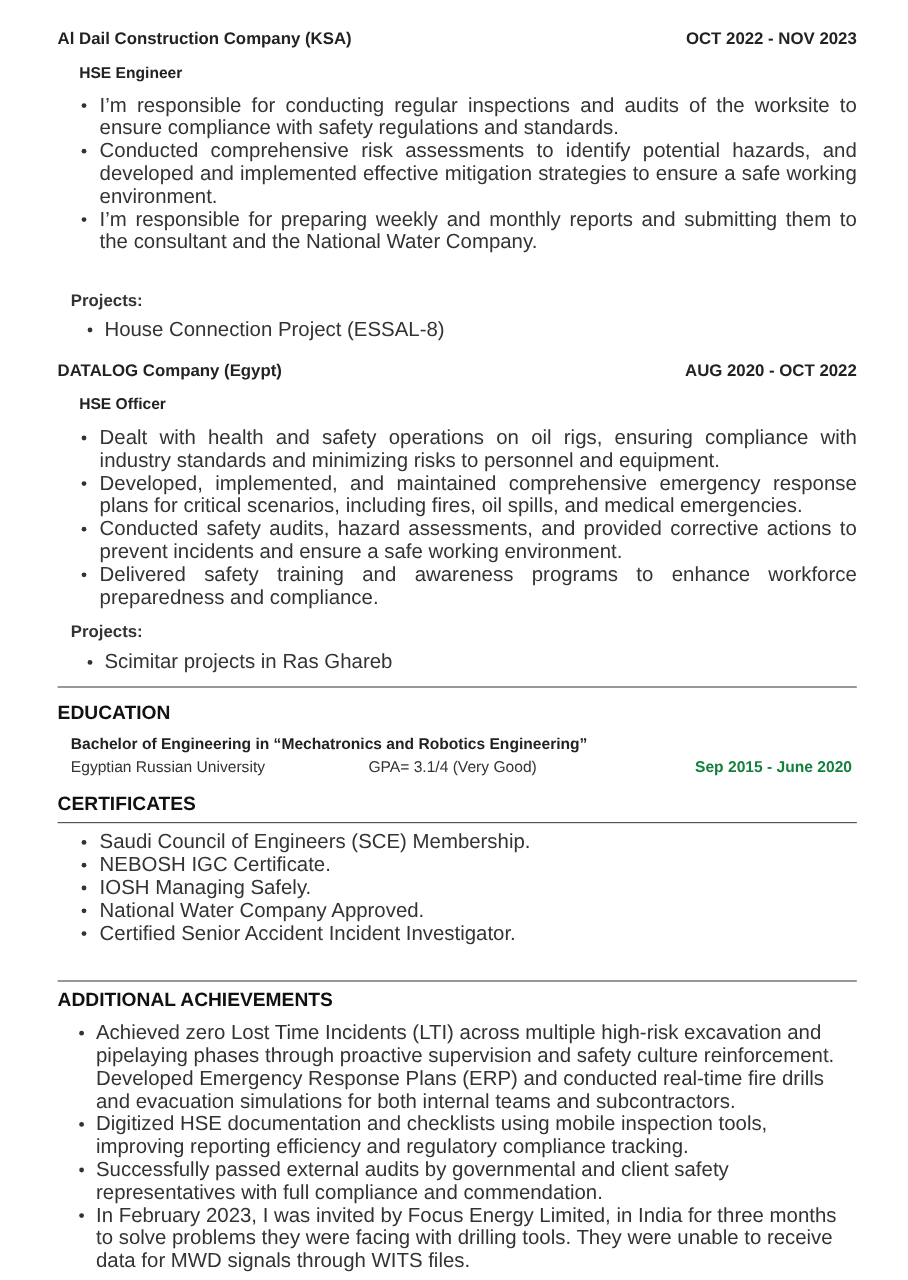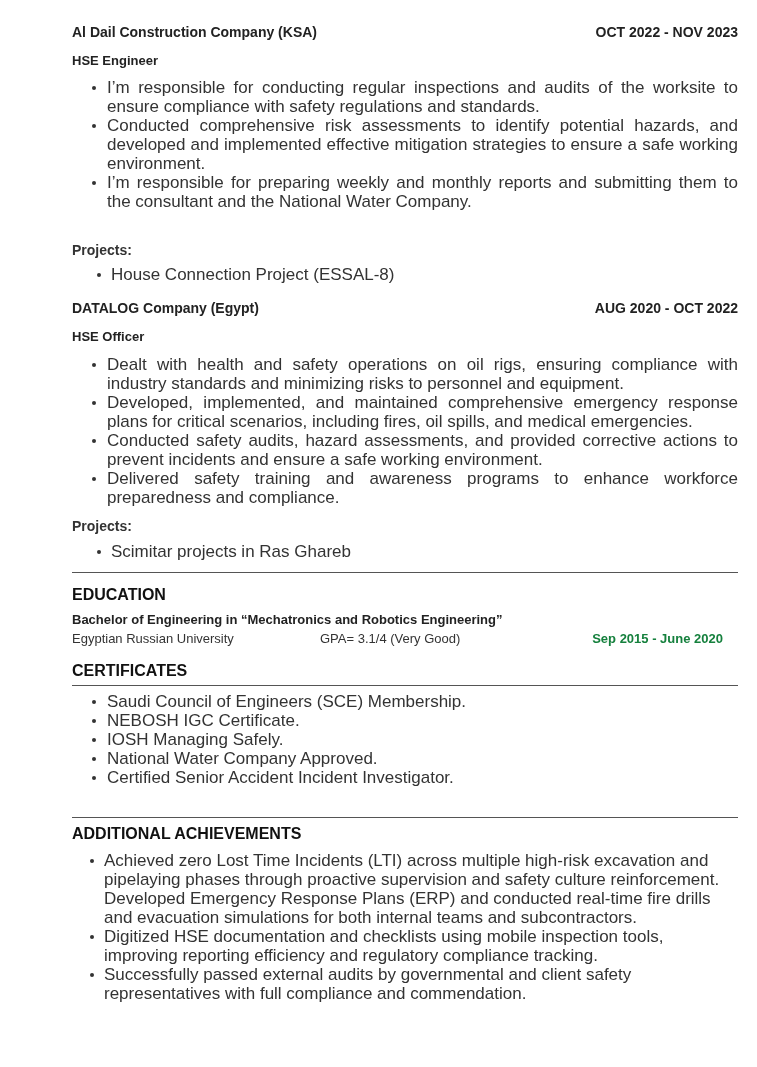--- a/index.html
+++ b/index.html
@@ -29,21 +29,21 @@
   .section-title { font-weight: bold; font-size: 16px; color: #111; letter-spacing: 0; }
   .edu-degree { font-weight: bold; font-size: 13px; color: #222; margin-left: 11px; }
   .edu-row { display: flex; font-size: 13px; color: #333; margin-left: 11px; position: relative; height: 19px; }
   .edu-row .uni { position: absolute; left: 0; }
   .edu-row .gpa { position: absolute; left: 248px; }
   .edu-row .dates { position: absolute; right: 15px; font-weight: bold; color: #15803d; }
   .cert-list li { padding-left: 35px; }
   .cert-list li::before { left: 20px; }
   .ach-list li { padding-left: 32px; }
   .ach-list li::before { left: 18px; }
-  .abs { position: absolute; left: 0; width: 666px; margin-left: 24px; }
+  .abs { position: absolute; left: 0; width: 666px; }
 </style>
 </head>
 <body>
 
 <div class="page">
 
   <div class="abs" style="top:24px;">
     <div class="job-head">
       <span>Al Dail Construction Company (KSA)</span>
       <span>OCT 2022 - NOV 2023</span>
@@ -98,14 +98,15 @@
     <li>Certified Senior Accident Incident Investigator.</li>
   </ul>
 
   <div class="abs rule" style="top:817px;"></div>
 
   <div class="abs section-title" style="top:825px;">ADDITIONAL ACHIEVEMENTS</div>
   <ul class="abs ach-list" style="top:851px;">
     <li>Achieved zero Lost Time Incidents (LTI) across multiple high-risk excavation and pipelaying phases through proactive supervision and safety culture reinforcement. Developed Emergency Response Plans (ERP) and conducted real-time fire drills and evacuation simulations for both internal teams and subcontractors.</li>
     <li>Digitized HSE documentation and checklists using mobile inspection tools, improving reporting efficiency and regulatory compliance tracking.</li>
     <li>Successfully passed external audits by governmental and client safety representatives with full compliance and commendation.</li>
+    <li>In February 2023, I was invited by Focus Energy Limited, in India for three months to solve problems they were facing with drilling tools. They were unable to receive data for MWD signals through WITS files.</li>
   </ul>
 </div>
 
 </body></html>

